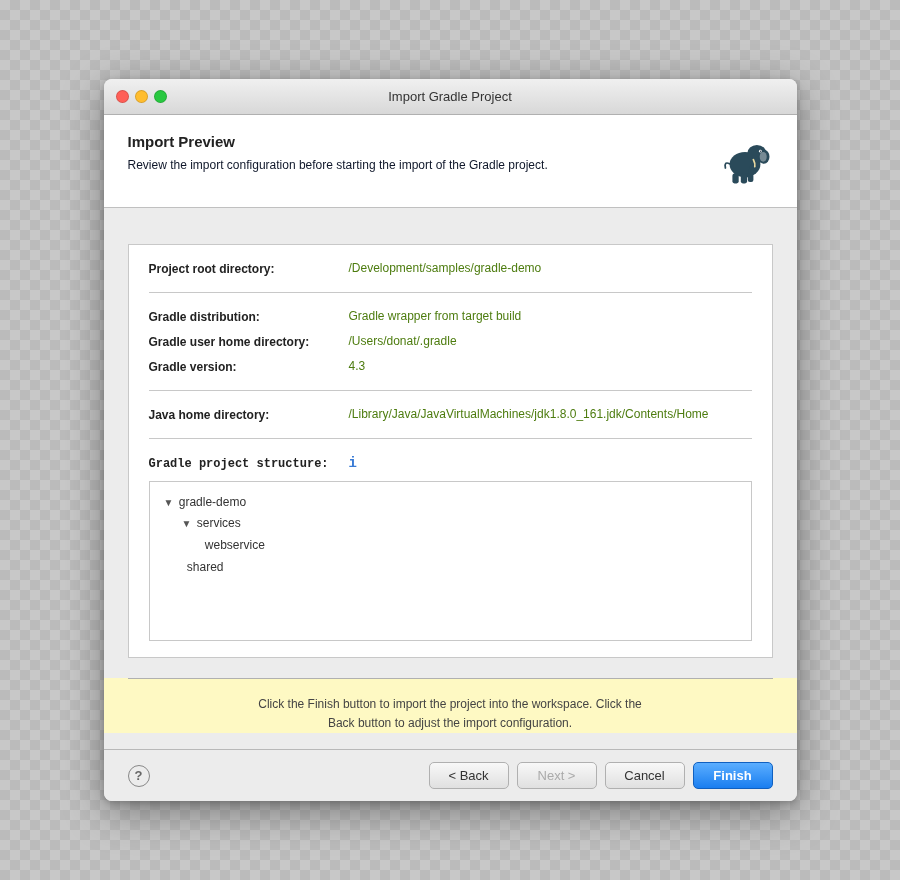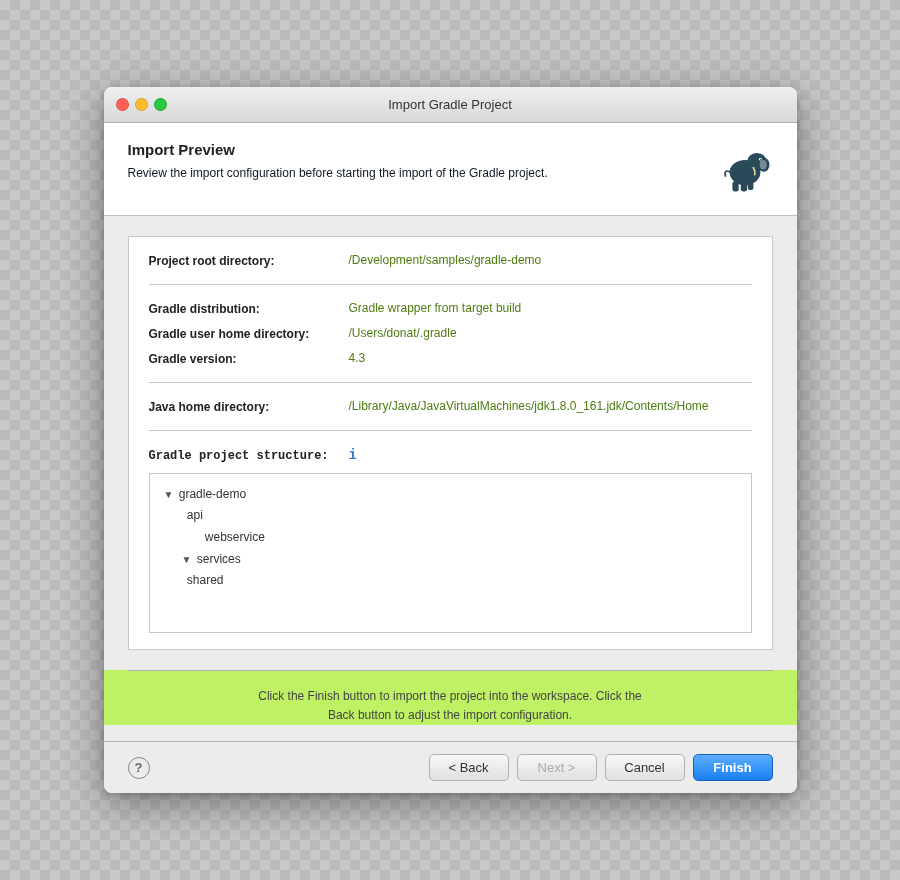--- a/index.html
+++ b/index.html
@@ -97,21 +97,21 @@
     .elephant-icon {
       width: 56px;
       height: 56px;
       flex-shrink: 0;
       margin-left: 12px;
     }
 
     
     .main-body {
       background: #ececec;
-      padding: 20px 24px 0 24px;
+      padding: 36px 24px 0 24px;
     }
 
     
     .properties-section {
       background: white;
       border: 1px solid #c8c8c8;
       padding: 16px 20px;
       margin-bottom: 0;
     }
 
@@ -188,21 +188,21 @@
 
     .tree-arrow {
       display: inline-block;
       margin-right: 2px;
       font-size: 10px;
       color: #555;
     }
 
     
     .footer-section {
-      background: #bef264;
+      background: #fef9c3;
       padding: 0 24px;
     }
 
     .footer-divider {
       height: 1px;
       background: #b0b0b0;
       margin: 20px 0 16px 0;
     }
 
     .footer-message {
@@ -344,31 +344,27 @@
         <div class="structure-row">
           <span class="structure-label">Gradle project structure:</span>
           <span class="info-icon">i</span>
         </div>
 
         <div class="tree-container">
           <div class="tree-item">
             <span class="tree-arrow">▼</span>
             <span>gradle-demo</span>
           </div>
-          <div class="tree-item indent-1" style="padding-left:18px;">
-            <span class="tree-arrow"></span>
-            <span>api</span>
+          <div class="tree-item" style="padding-left:18px;">
+            <span class="tree-arrow">▼</span>
+            <span>services</span>
           </div>
           <div class="tree-item" style="padding-left:36px;">
             <span class="tree-arrow"></span>
             <span>webservice</span>
-          </div>
-          <div class="tree-item" style="padding-left:18px;">
-            <span class="tree-arrow">▼</span>
-            <span>services</span>
           </div>
           <div class="tree-item" style="padding-left:18px;">
             <span class="tree-arrow"></span>
             <span>shared</span>
           </div>
         </div>
       </div>
 
     </div>
 

